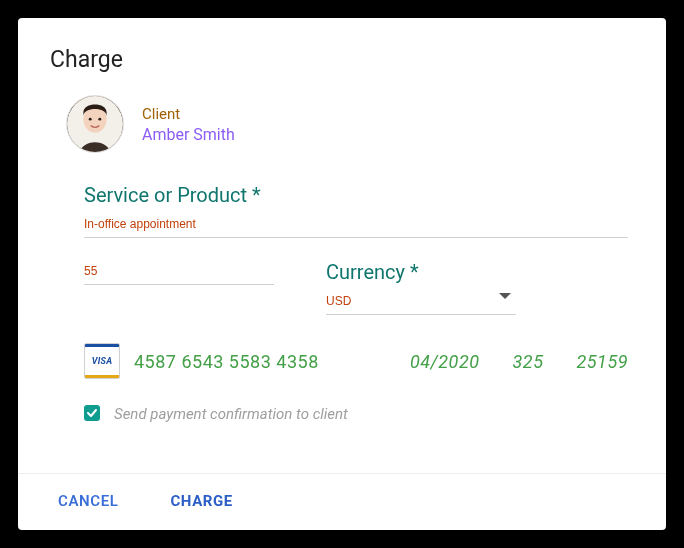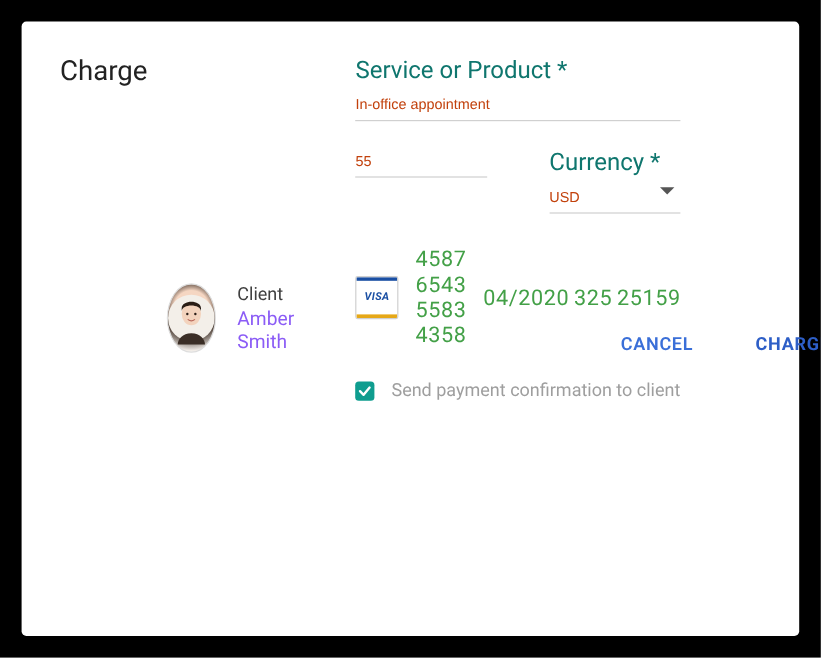--- a/index.html
+++ b/index.html
@@ -20,21 +20,21 @@
     }
 
     .dialog {
       background: #fff;
       width: 100%;
       height: 100%;
       border-radius: 4px;
       padding: 28px 32px 16px 32px;
       position: relative;
       display: flex;
-      flex-direction: row;
+      flex-direction: column;
     }
 
     .dialog-title {
       font-size: 23px;
       font-weight: 400;
       color: #222;
       margin-bottom: 22px;
     }
 
     .client-row {
@@ -62,21 +62,21 @@
     }
 
     .client-info {
       display: flex;
       flex-direction: column;
       gap: 2px;
     }
 
     .client-label {
       font-size: 15px;
-      color: #404040;
+      color: #a16207;
     }
 
     .client-name {
       font-size: 16px;
       color: #8b5cf6;
     }
 
     .form-body {
       padding-left: 34px;
       padding-right: 6px;
@@ -171,27 +171,29 @@
       color: #1a4fa3;
       letter-spacing: 0.3px;
     }
 
     .card-number {
       flex: 1;
     }
 
     .card-right {
       display: flex;
-      gap: 4px;
+      gap: 33px;
+      font-style: italic;
     }
 
     .confirm-row {
       display: flex;
-      align-items: flex-end;
+      align-items: flex-start;
       gap: 14px;
+      font-style: italic;
     }
 
     .checkbox {
       width: 16px;
       height: 16px;
       background: #0f9d8f;
       border-radius: 3px;
       display: flex;
       align-items: center;
       justify-content: center;
@@ -210,21 +212,20 @@
     }
 
     .divider {
       border: none;
       border-top: 1px solid #eee;
       margin: 20px -32px 0 -32px;
     }
 
     .actions {
       display: flex;
-      justify-content: flex-end;
       align-items: center;
       gap: 36px;
       padding: 14px 14px 0 0;
     }
 
     .btn-text {
       background: none;
       border: none;
       font-size: 15px;
       font-weight: 600;

